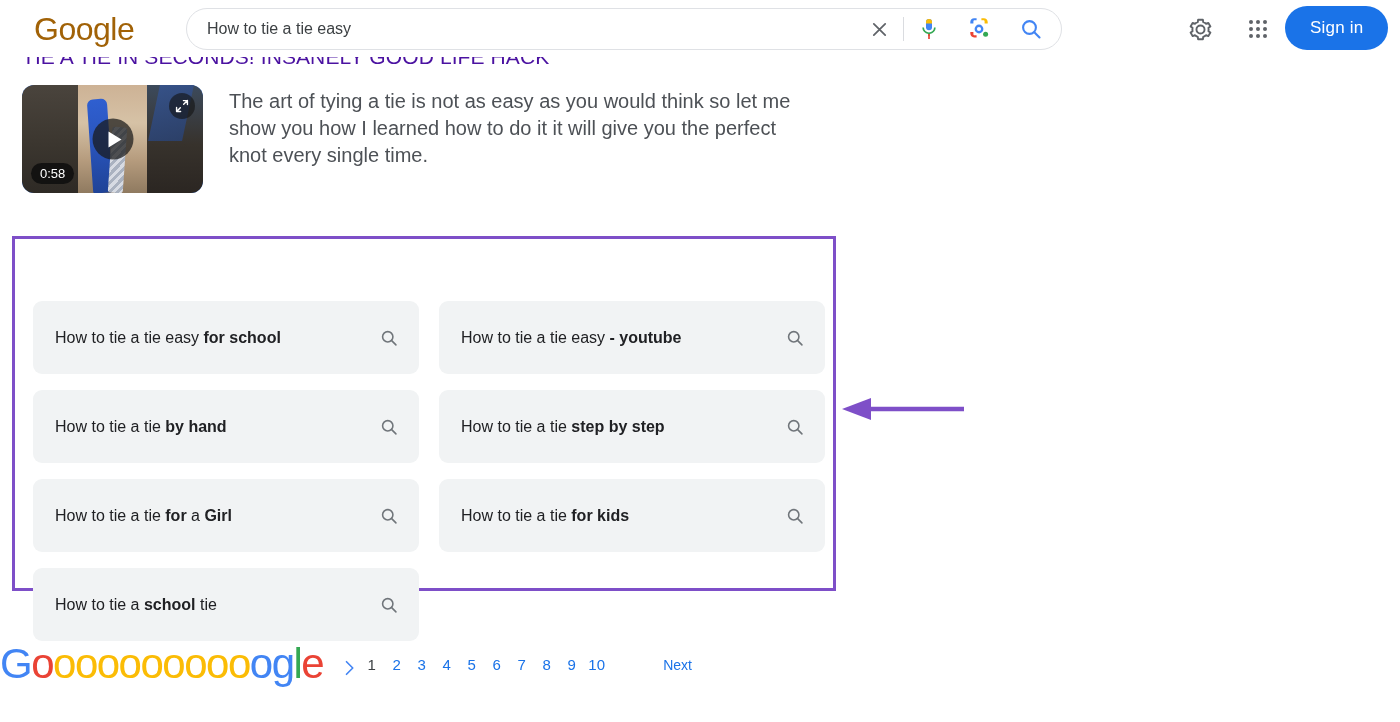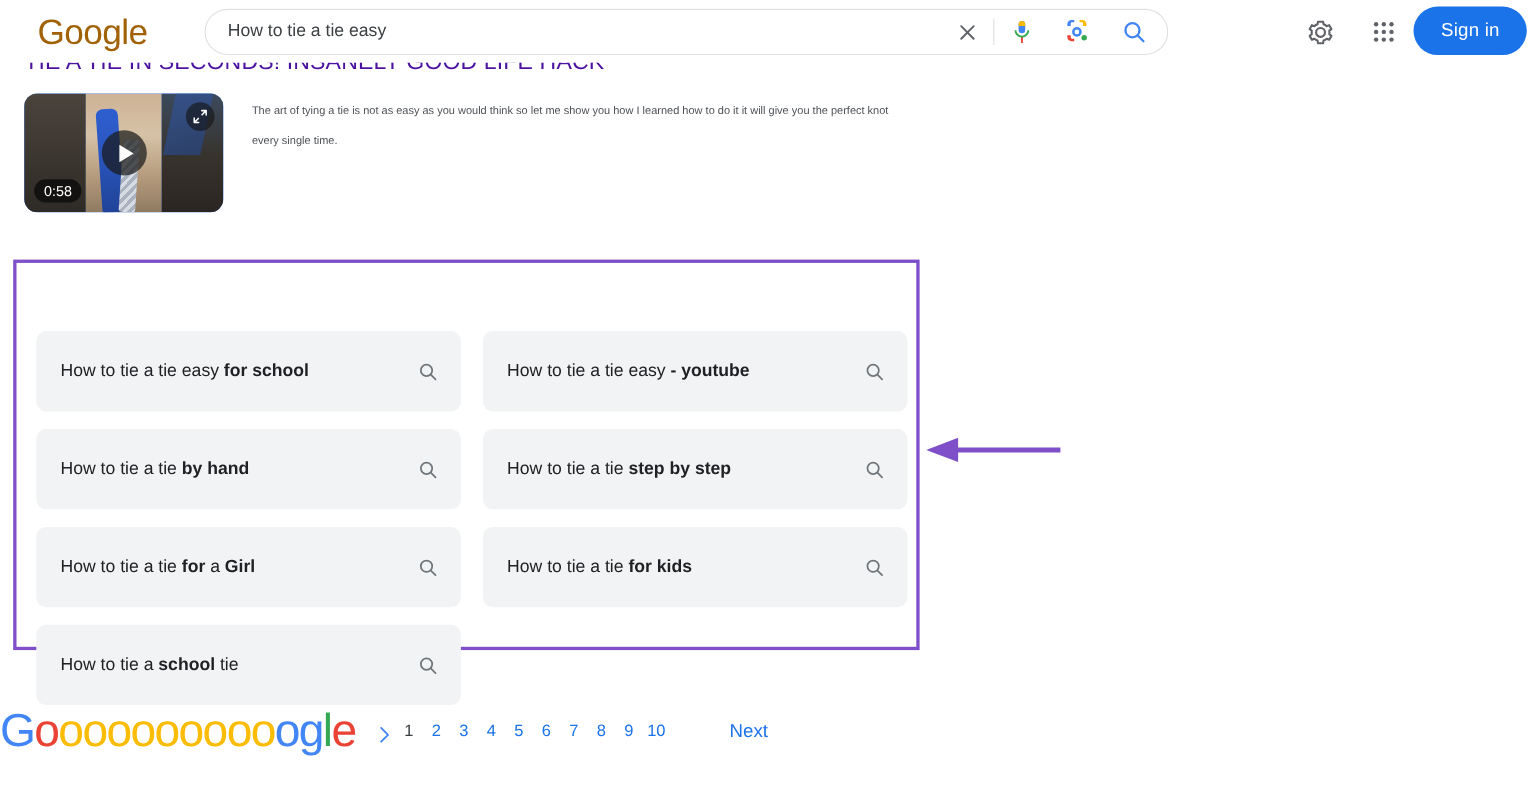--- a/index.html
+++ b/index.html
@@ -224,21 +224,21 @@
     font-size: 13px;
     padding: 3px 9px;
     border-radius: 11px;
     line-height: 15px;
     font-weight: 500;
   }
 
   #video-desc {
     margin-left: 26px;
     width: 580px;
-    font-size: 10px;
+    font-size: 20px;
     line-height: 27px;
     color: #4d5156;
     padding-top: 3px;
   }
 
   
   #pasf-outline {
     position: absolute;
     left: 12px;
     top: 236px;
@@ -359,21 +359,21 @@
     cursor: pointer;
   }
   #page-numbers .pn.current {
     color: #3c4043;
     cursor: default;
   }
   #page-numbers .next-link {
     margin-left: 54px;
     color: #1a73e8;
     cursor: pointer;
-    font-size: 17px;
+    font-size: 14px;
   }
 </style>
 </head>
 <body>
 
 <div id="header">
 
   <div id="google-logo">Google</div>
 
   <div id="searchbar">

